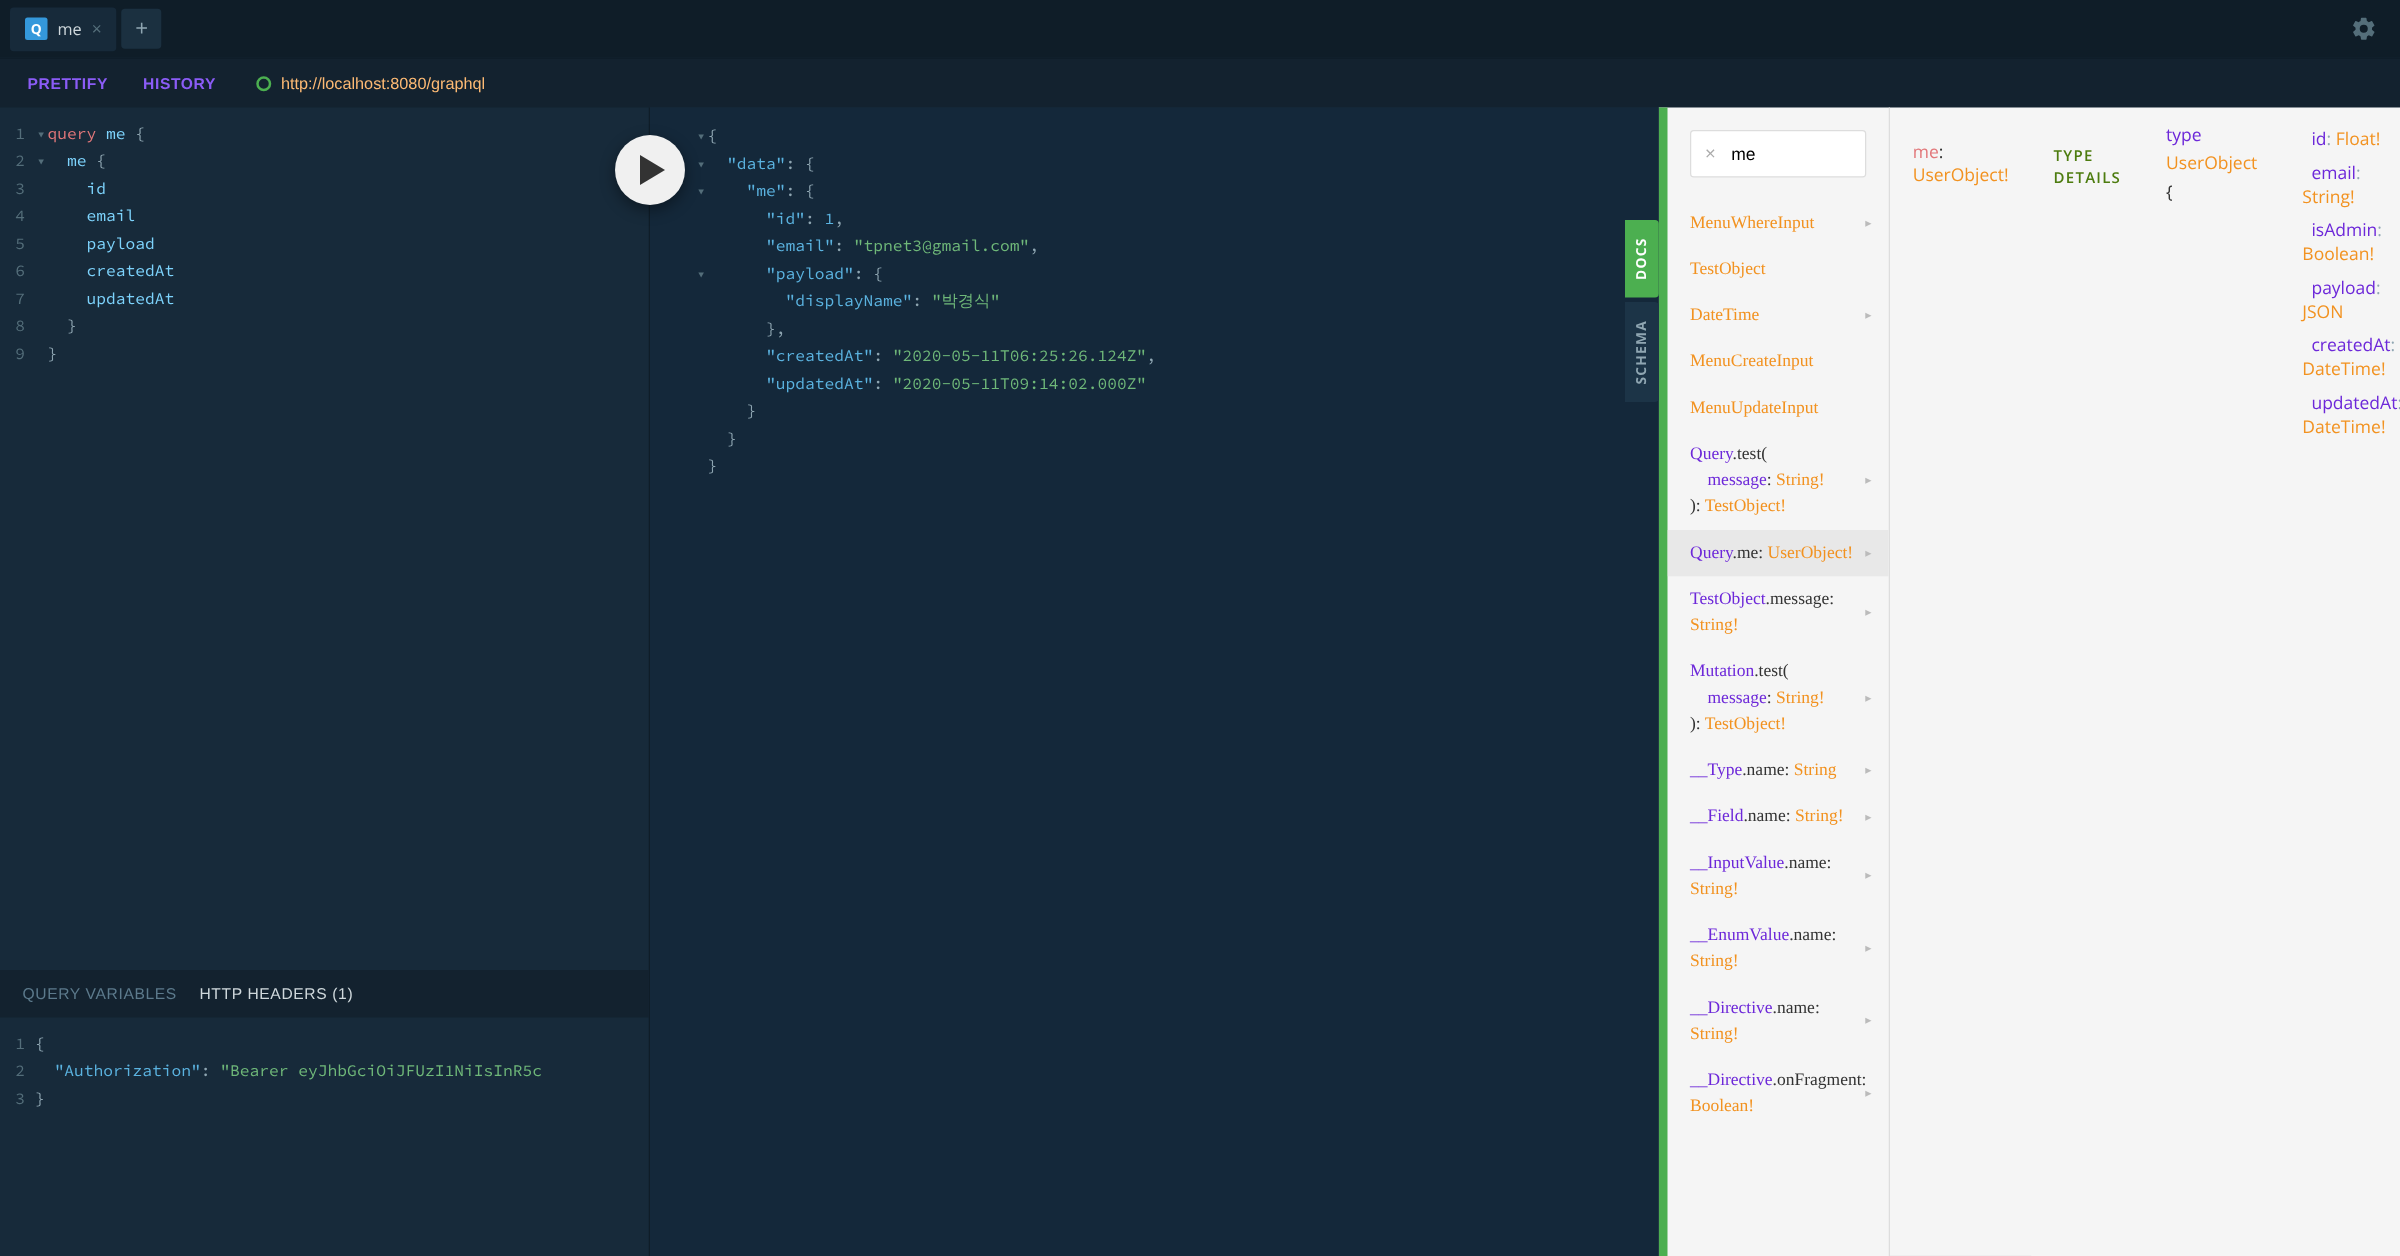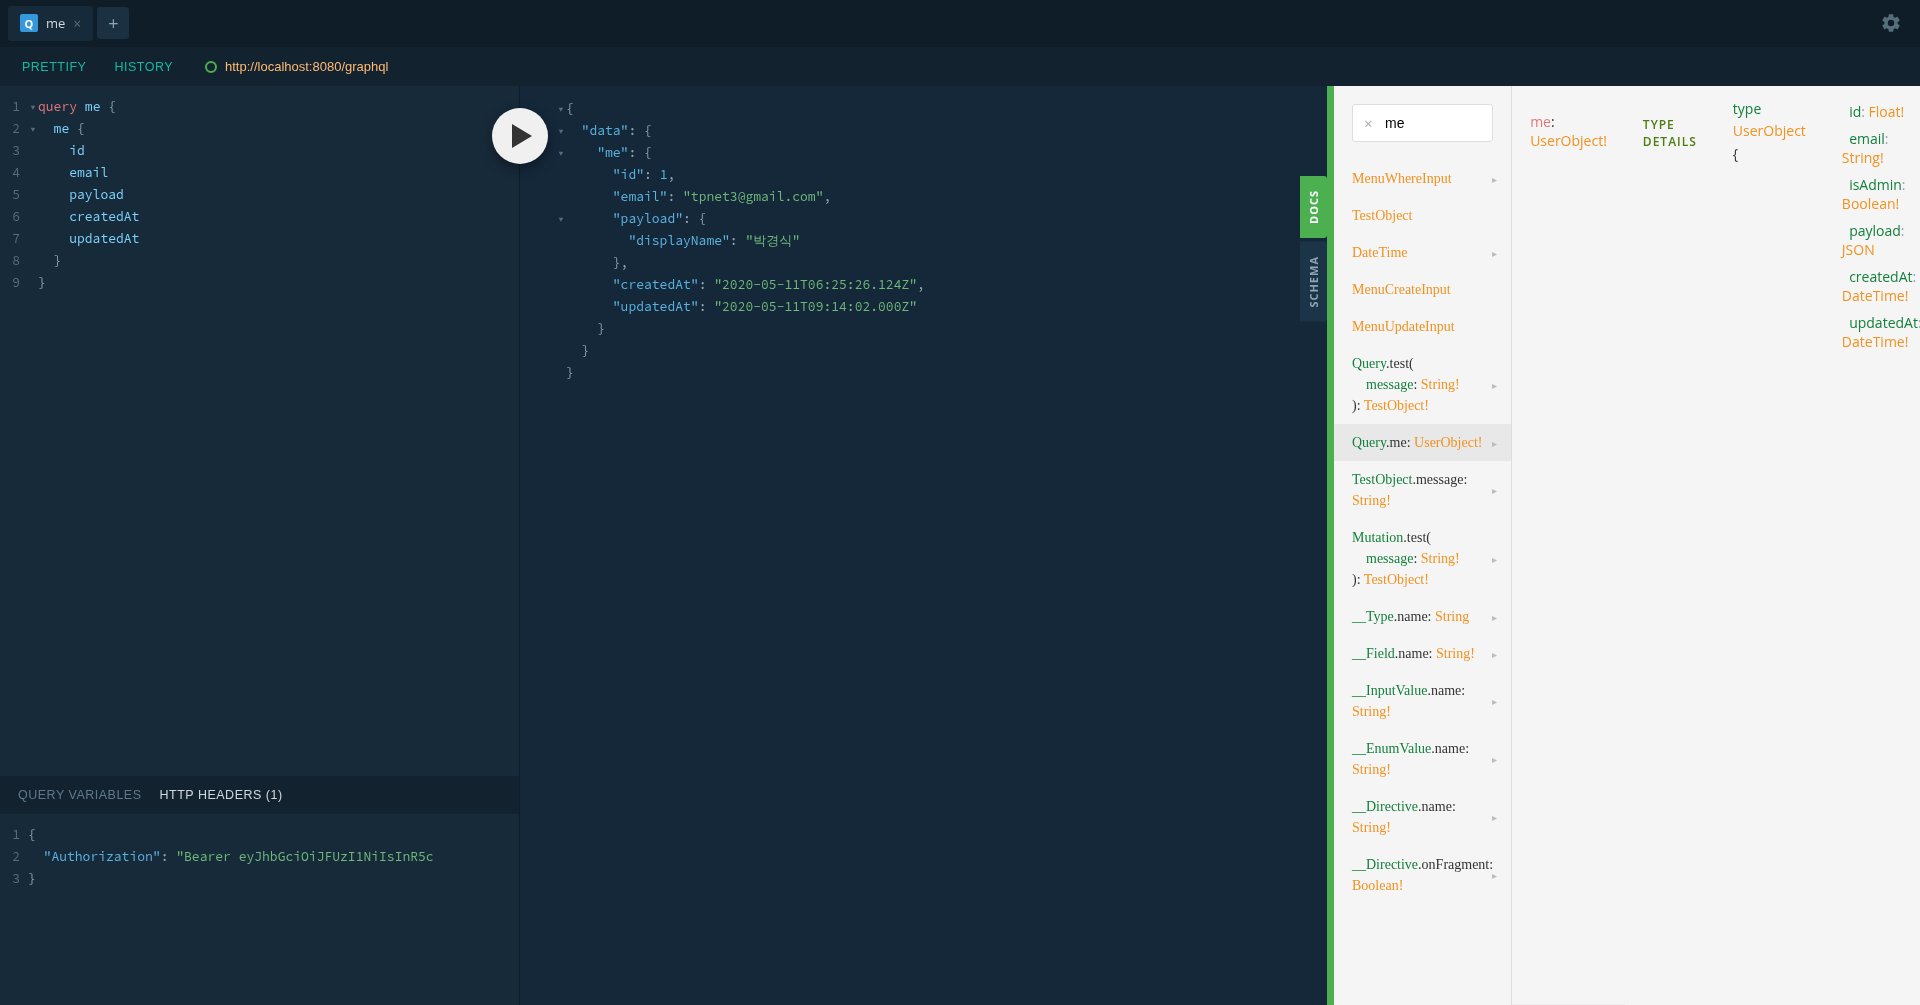--- a/index.html
+++ b/index.html
@@ -64,24 +64,24 @@
   background: #13222f;
   border-top: 1px solid #0f1d28;
   display: flex;
   align-items: center;
   padding: 0 8px;
   gap: 0;
 }
 .toolbar-btn {
   background: transparent;
   border: none;
-  color: #14b8a6;
+  color: #8b5cf6;
   padding: 10px 14px;
   font-size: 12.5px;
-  font-weight: 400;
+  font-weight: 700;
   letter-spacing: 0.5px;
   cursor: pointer;
 }
 .endpoint {
   flex: 1;
   display: flex;
   align-items: center;
   gap: 8px;
   padding-left: 18px;
 }
@@ -260,21 +260,21 @@
 .docs-item.active { background: #e8e8e8; }
 .docs-item .arrow {
   position: absolute;
   right: 14px;
   top: 50%;
   transform: translateY(-50%);
   color: #bbb;
   font-size: 10px;
 }
 .tn { color: #f29220; }
-.fn { color: #15803d; }
+.fn { color: #6d28d9; }
 .type-header {
   padding: 14px 18px;
   font-size: 14px;
   color: #333;
   border-bottom: 1px solid #eee;
 }
 .type-header .fn { color: #e2777a; }
 .section-title {
   padding: 18px 18px 10px;
   font-size: 12px;

